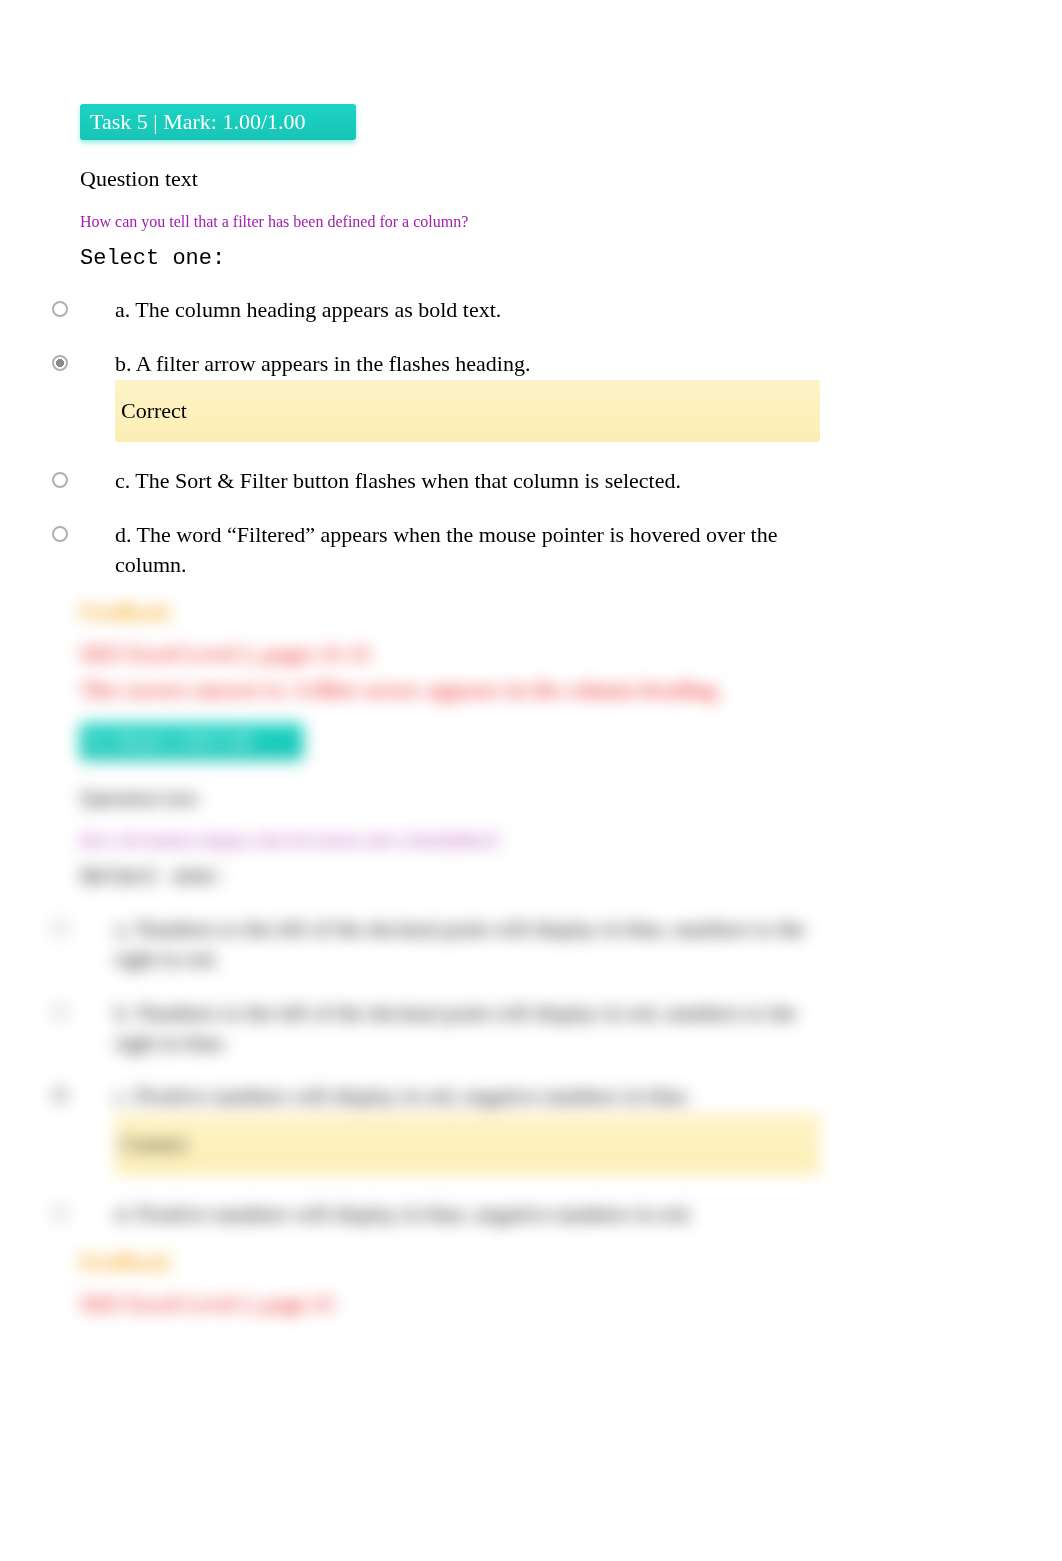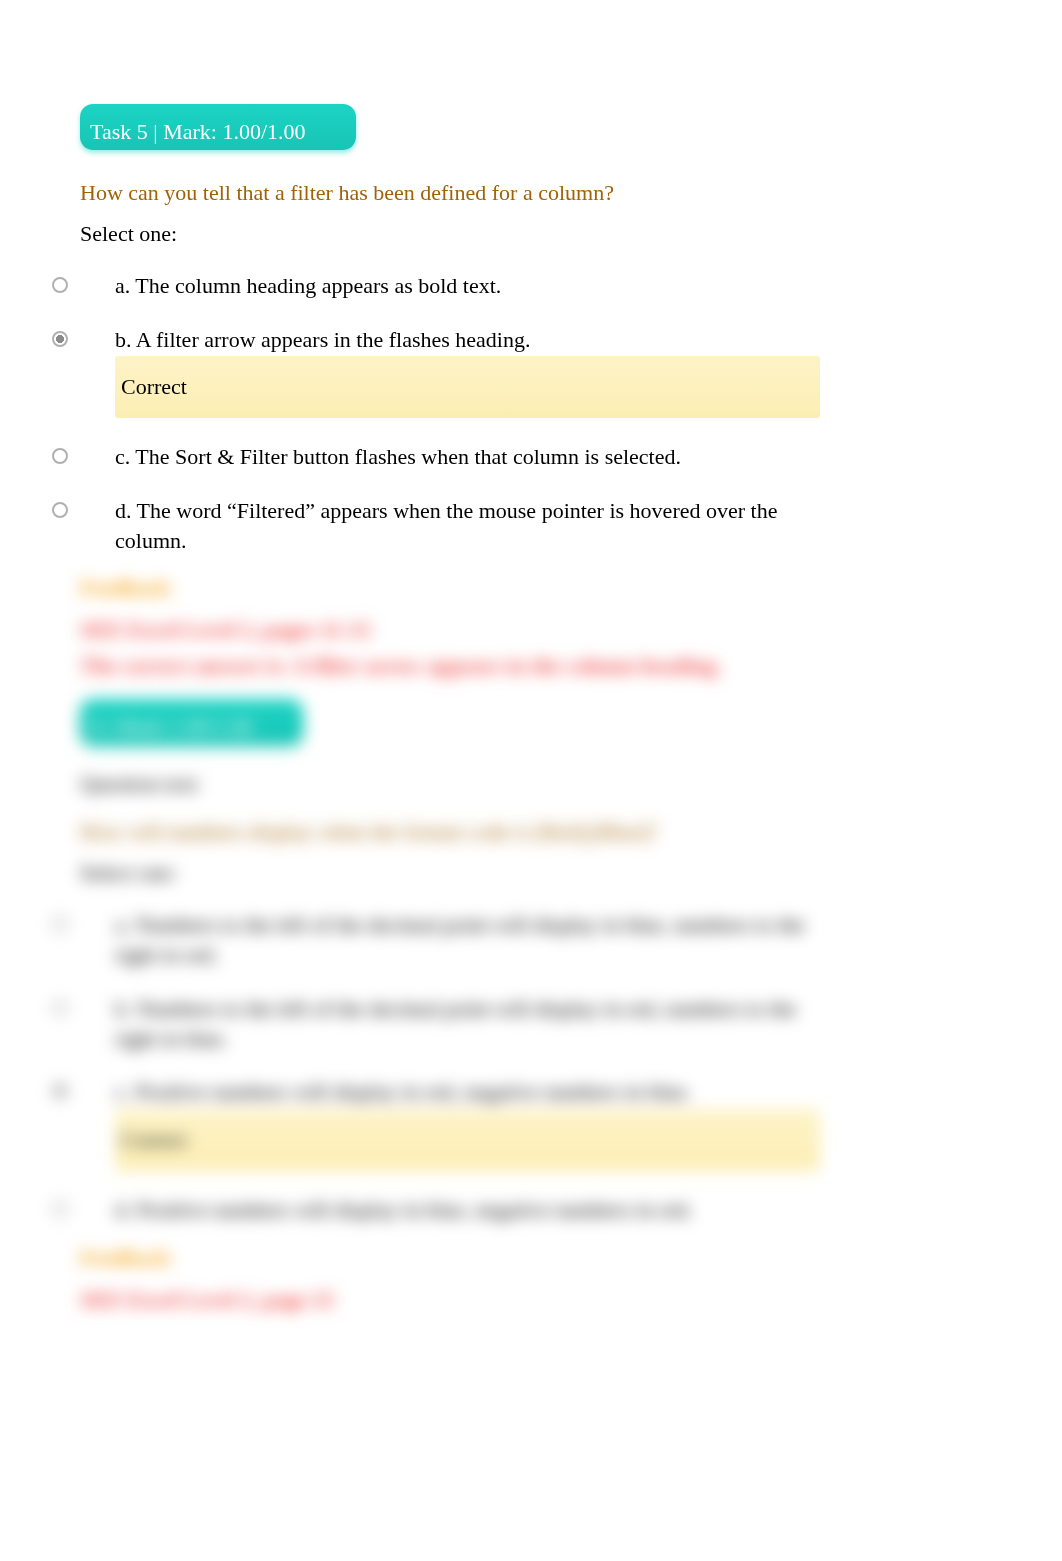--- a/index.html
+++ b/index.html
@@ -11,42 +11,43 @@
       width: 1062px;
     }
     .content-wrapper {
       padding: 104px 80px 60px 80px;
       max-width: 900px;
     }
     .task-header {
       display: inline-block;
       background: linear-gradient(180deg, #1cd4c4 0%, #18c4b5 100%);
       color: #fff;
-      padding: 15px 50px 5px 10px;
+      padding: 5px 50px 5px 10px;
       font-size: 22px;
-      border-radius: 13px;
+      border-radius: 3px;
       box-shadow: 0 3px 5px rgba(28, 212, 196, 0.45);
       margin-bottom: 26px;
     }
     .question-text-heading {
       font-size: 22px;
       color: #000;
       margin-bottom: 18px;
       font-weight: normal;
     }
     .question-body {
-      font-size: 22px;
-      color: #a16207;
+      font-size: 16px;
+      color: #a21caf;
       margin-bottom: 12px;
       line-height: 1.5;
     }
     .select-one {
       font-size: 22px;
       color: #000;
       margin-bottom: 8px;
+      font-family: Liberation Mono, monospace;
     }
     .option-row {
       display: flex;
       align-items: flex-start;
       margin-bottom: 8px;
       gap: 35px;
     }
     .radio-circle {
       width: 16px;
       height: 16px;
@@ -106,20 +107,21 @@
     }
   </style>
 </head>
 <body>
 
 <div class="content-wrapper">
 
   <div>
     <div class="task-header">Task 5 | Mark: 1.00/1.00</div>
 
+    <h3 class="question-text-heading">Question text</h3>
 
     <p class="question-body">How can you tell that a filter has been defined for a column?</p>
 
     <p class="select-one">Select one:</p>
 
     <div class="option-row">
       <div class="radio-circle"></div>
       <div class="option-content">
         <div class="option-text">a. The column heading appears as bold text.</div>
       </div>

